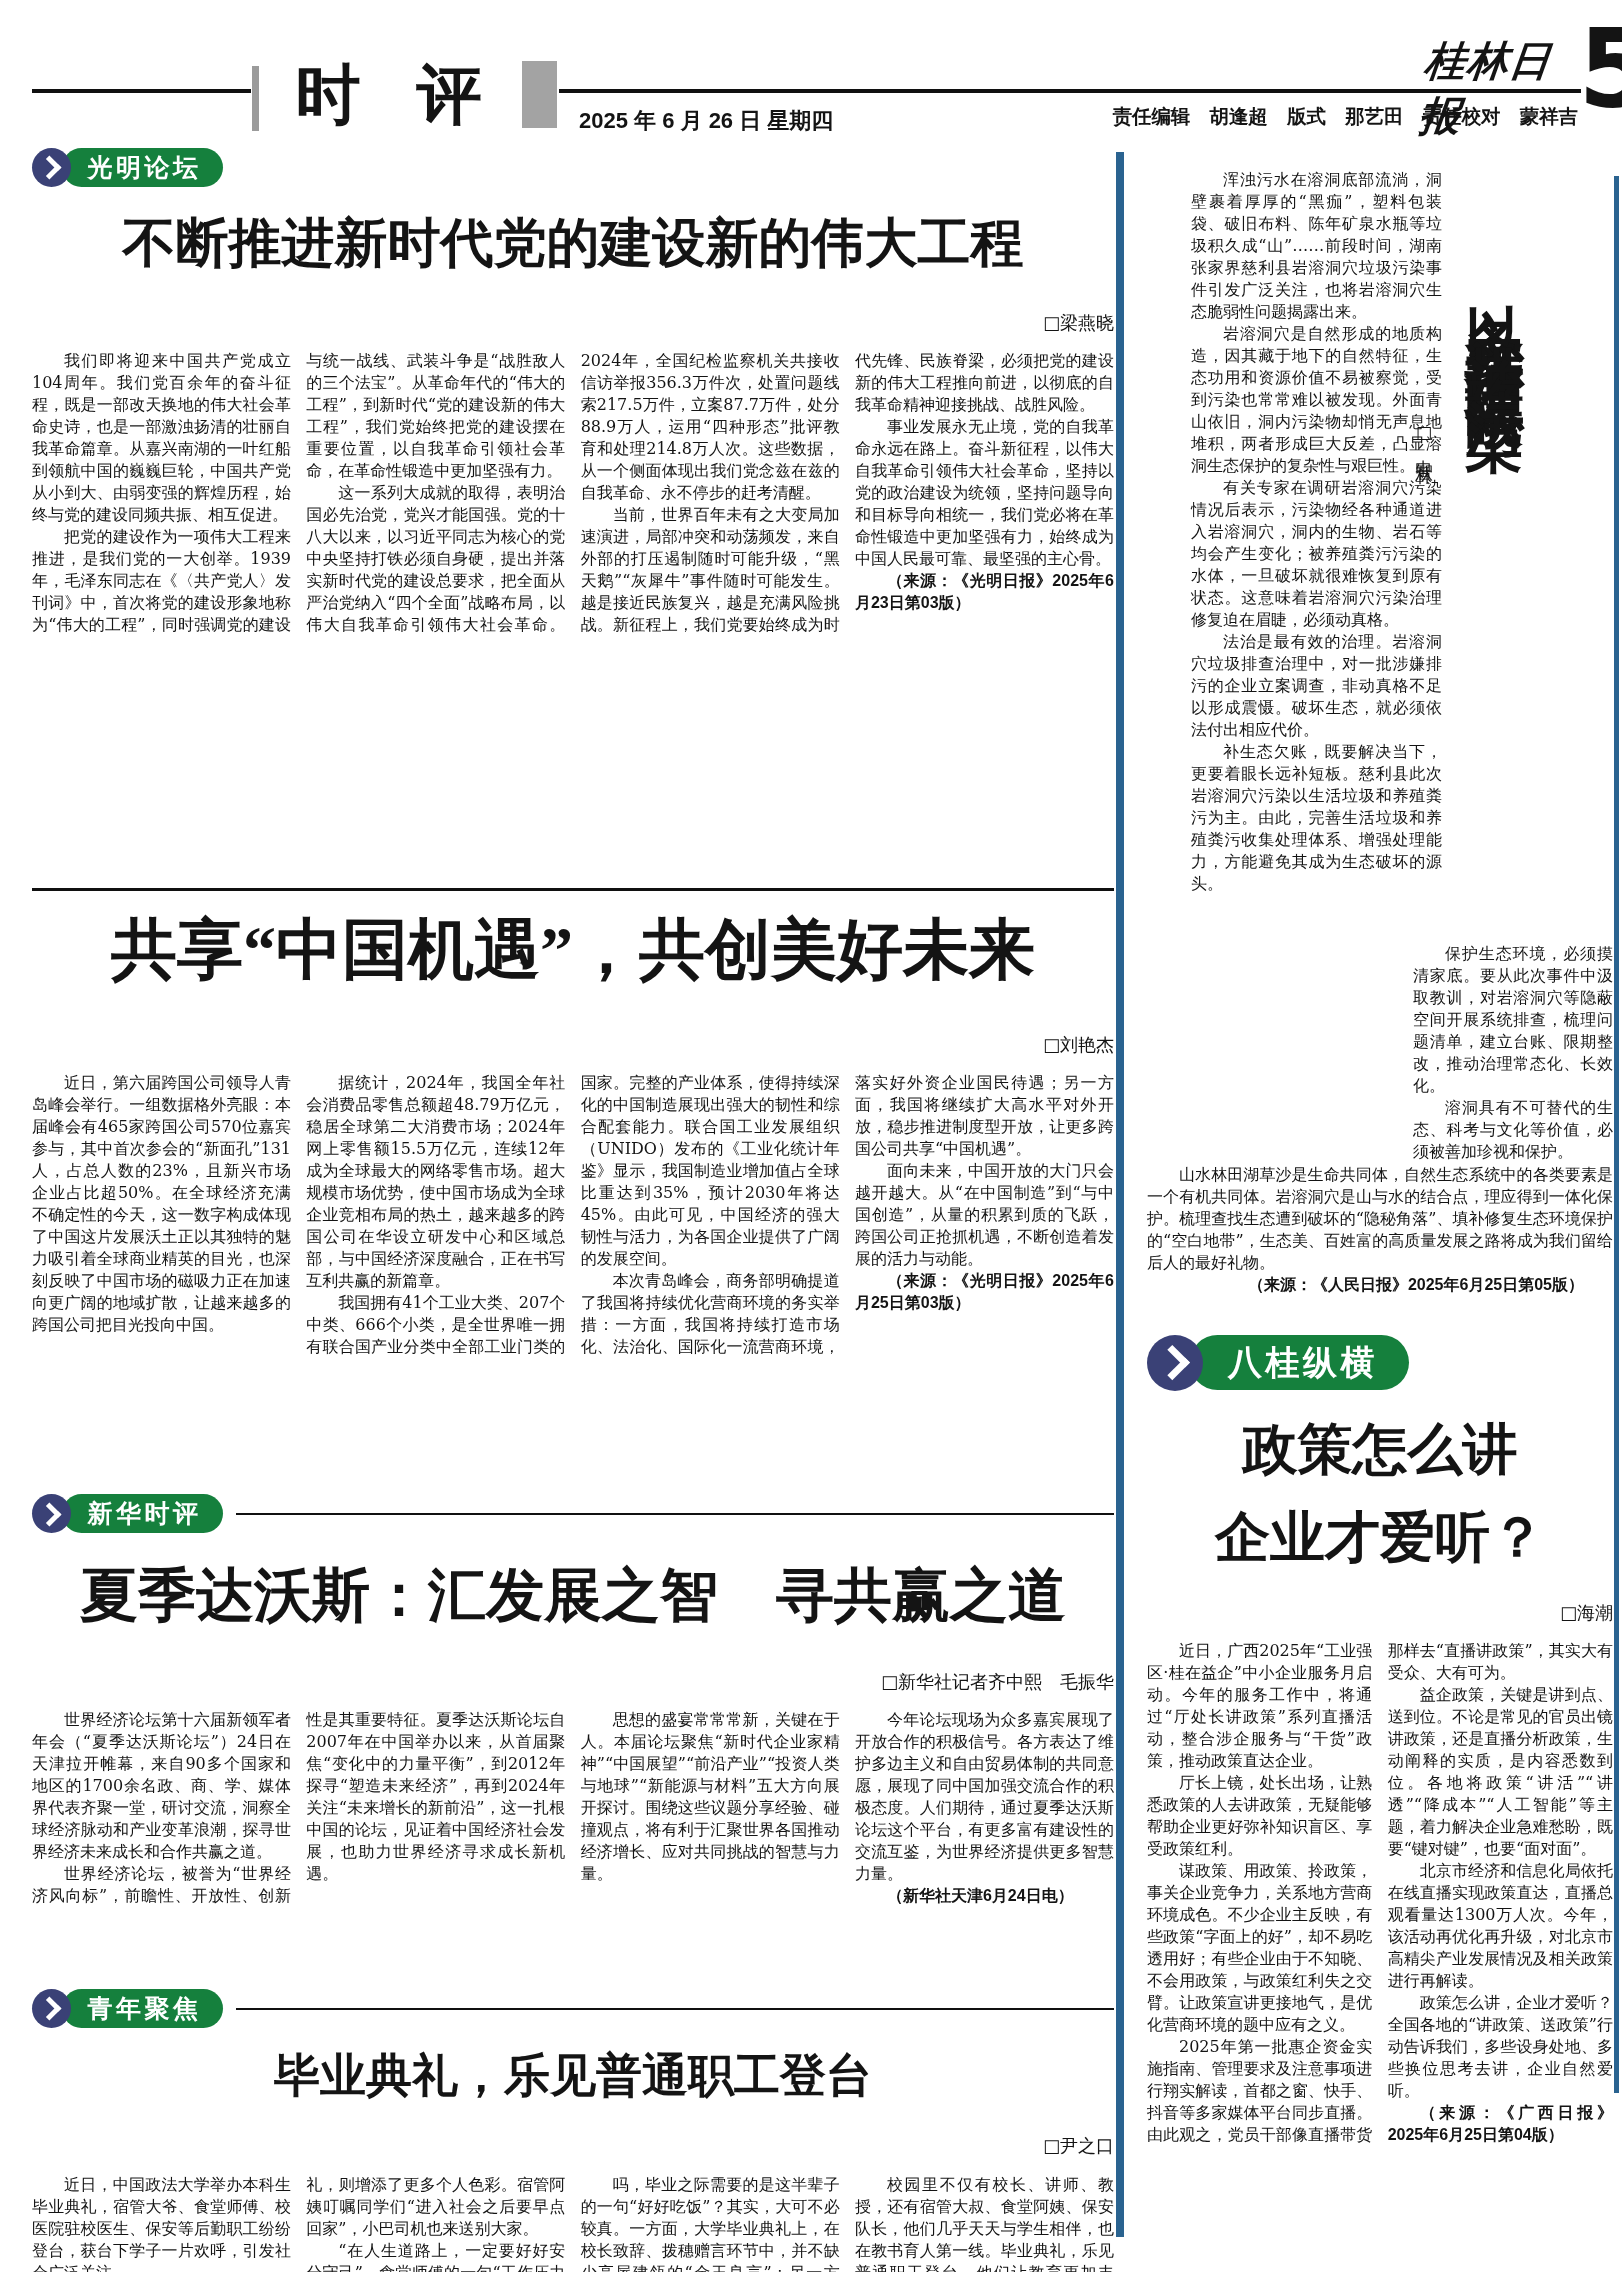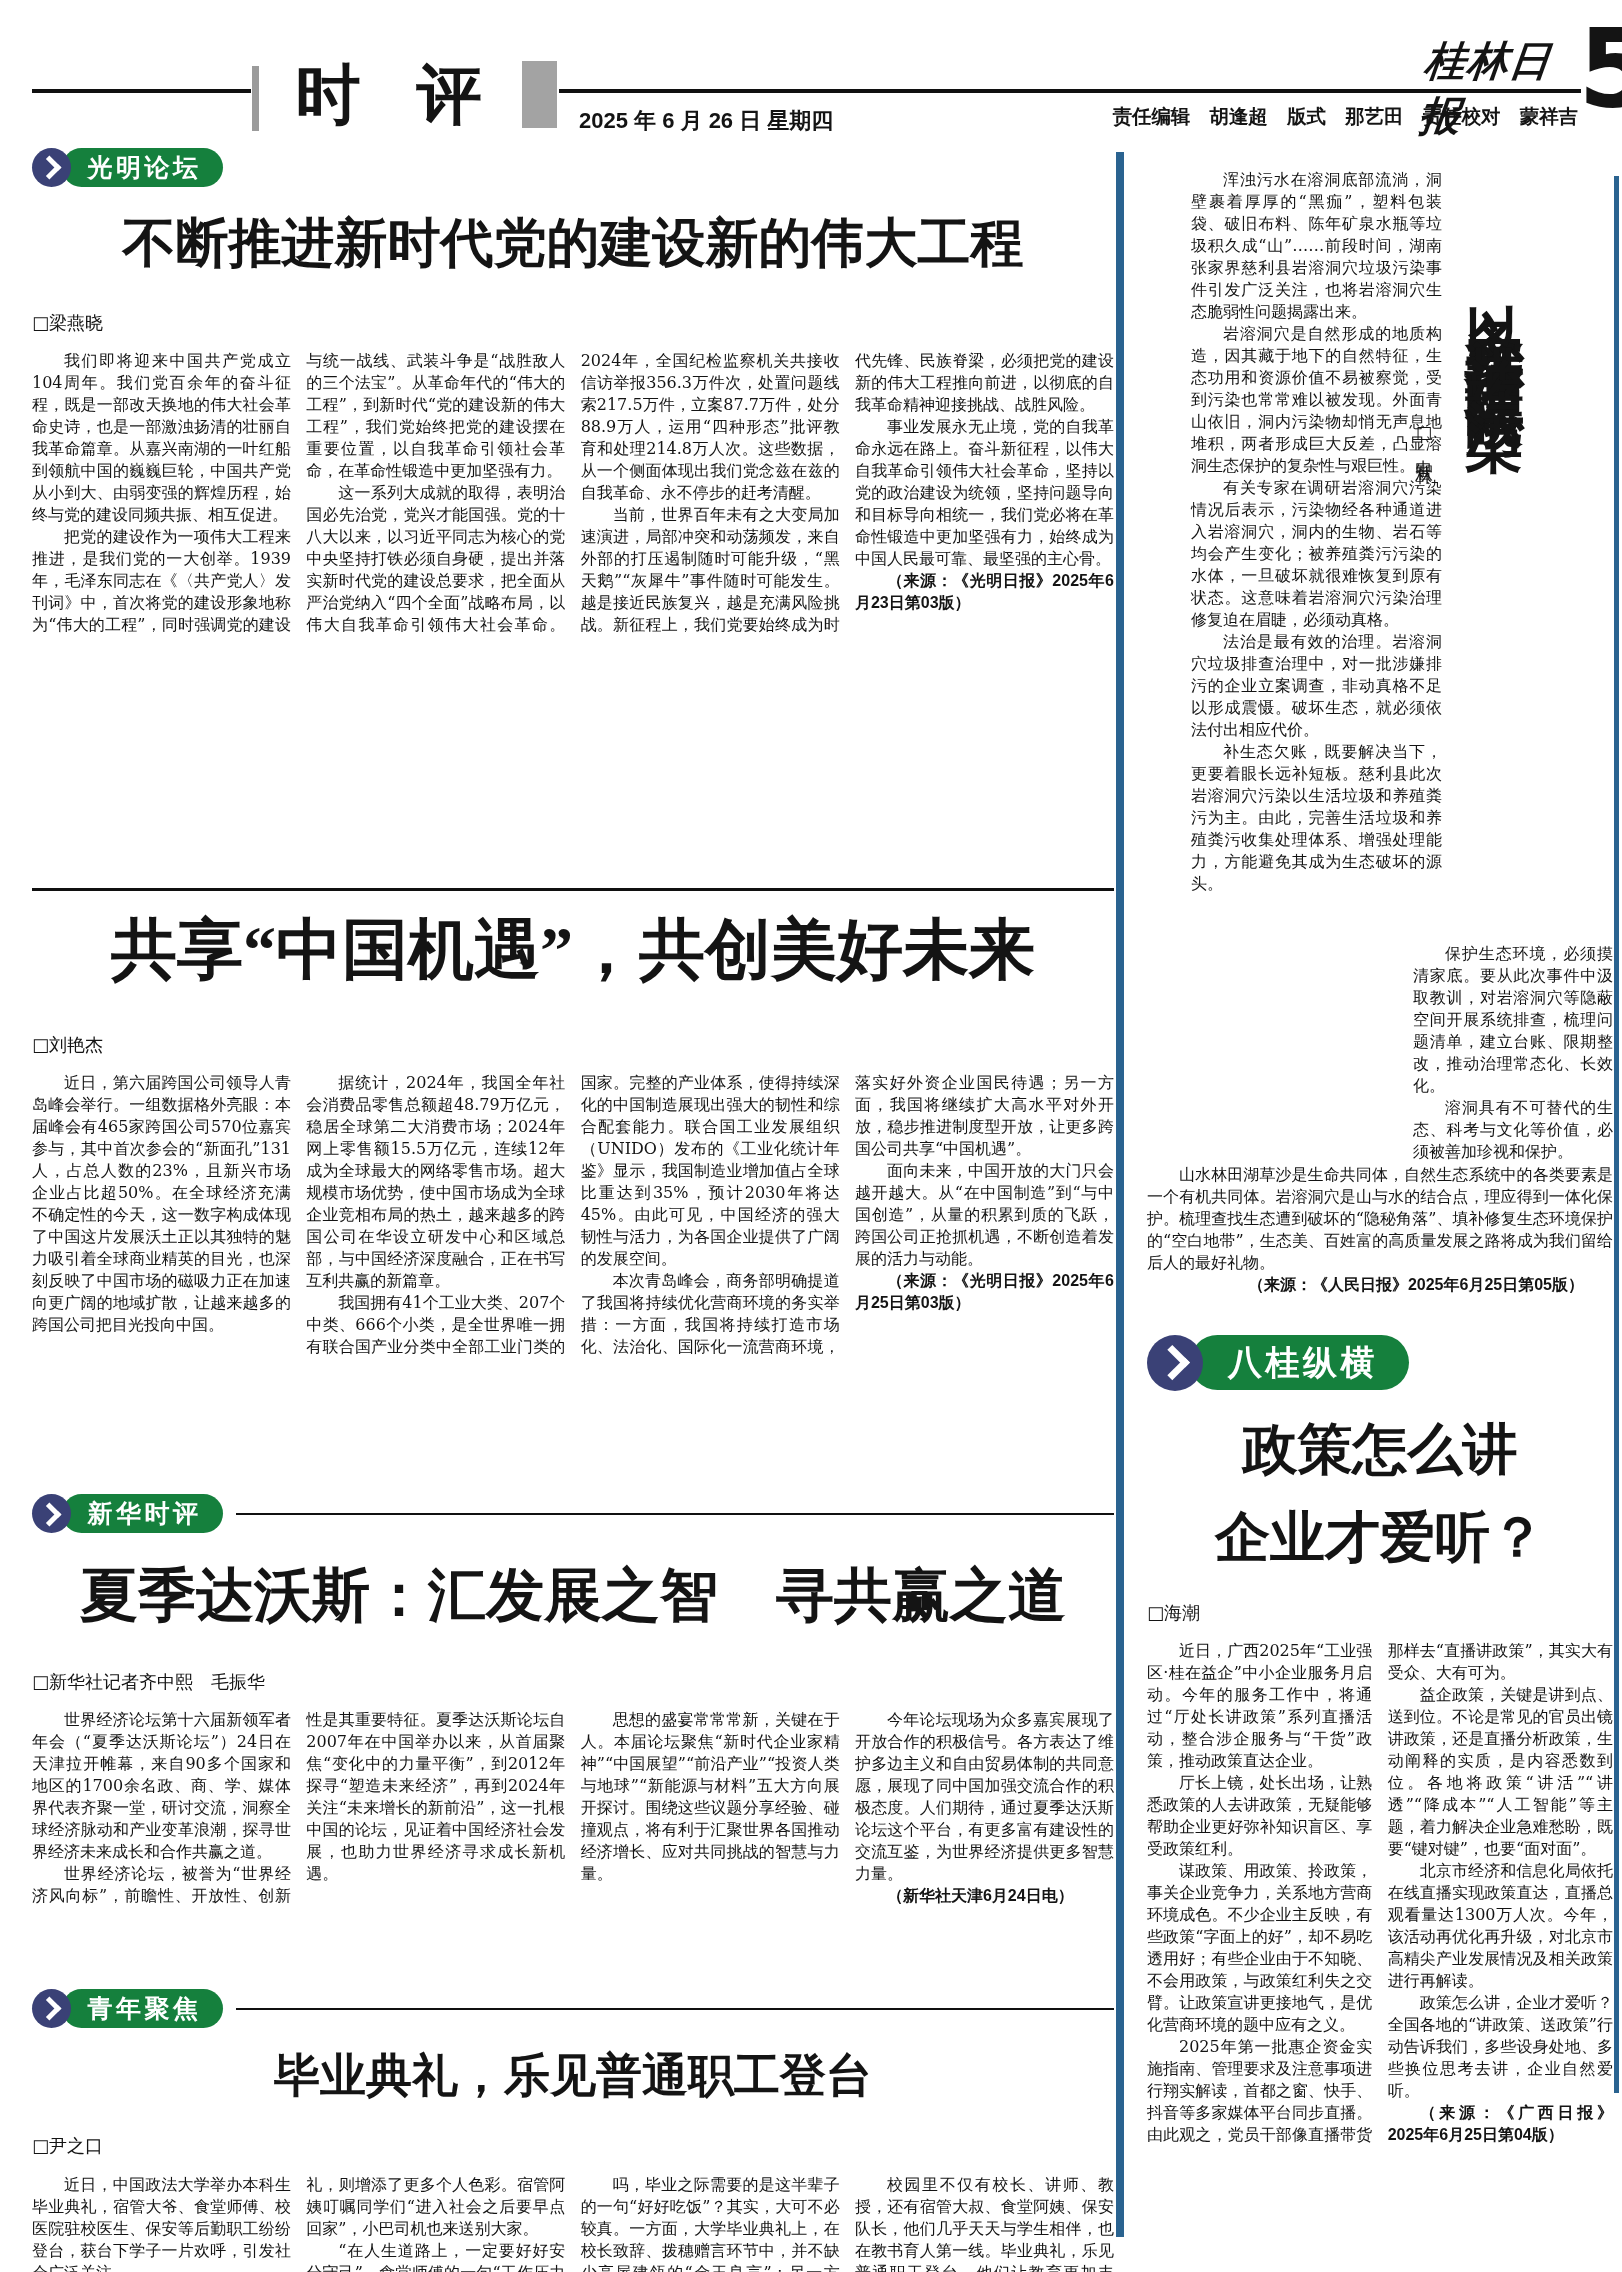--- a/index.html
+++ b/index.html
@@ -43,21 +43,21 @@
   .badge-row.lg .emblem .chev{width:17.6px;height:17.6px;border-width:7px;}
   .badge-row.lg .pill{height:55px;border-radius:28px;font-size:34px;padding:0 31px 0 38px;}
   .badge-rule{flex:1;height:1.8px;background:#101010;margin-left:13px;}
 
   
   .h1{font-family:"Liberation Serif","DejaVu Serif",serif;font-weight:900;text-align:center;line-height:1.2;}
   #a1 .h1{font-size:53px;margin-top:25px;}
   #a2 .h1{font-size:66px;margin-top:19px;}
   #a3 .h1{font-size:58px;margin-top:28px;}
   #a4 .h1{font-size:46px;margin-top:20px;}
-  .byline{text-align:left;font-size:18px;margin:19px 0 15.3px;}
+  .byline{text-align:right;font-size:18px;margin:19px 0 15.3px;}
   .body-cols{text-align:justify;font-size:16px;line-height:22px;column-gap:15.3px;overflow:hidden;}
   .c4{column-count:4;}
   .c2{column-count:2;}
   #a1 .body-cols{height:524px;}
   #a2 .body-cols{height:387px;}
   #a3 .body-cols{height:247px;}
   #a4 .body-cols{height:256px;}
   #a6 .body-cols{height:597px;}
   .body-cols p, .pm p{margin:0;text-indent:2em;}
   .source{font-family:"Liberation Sans","DejaVu Sans",sans-serif;font-weight:700;}

